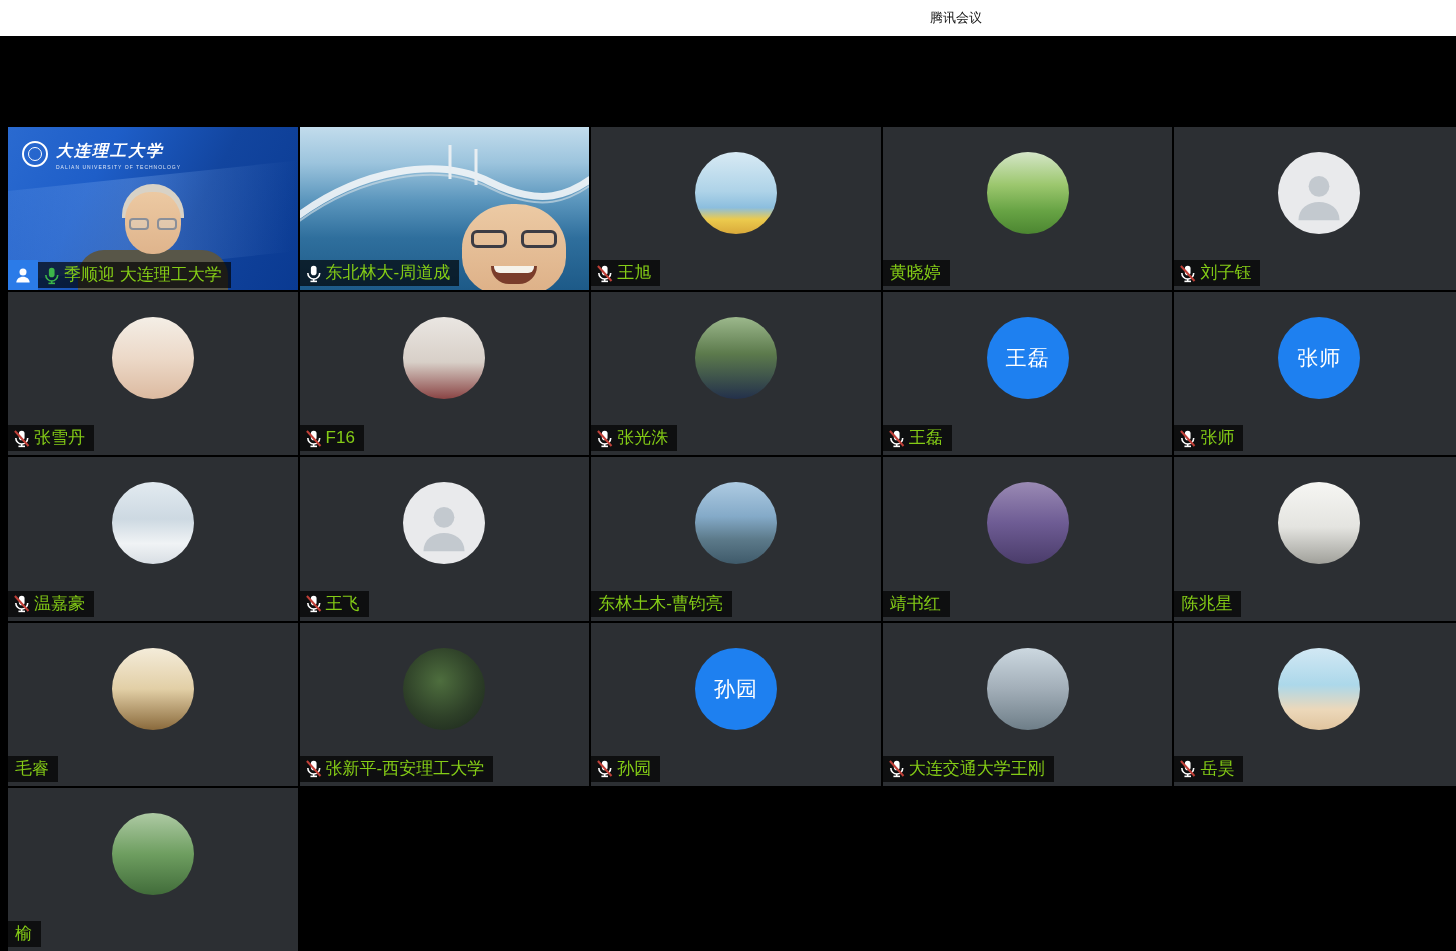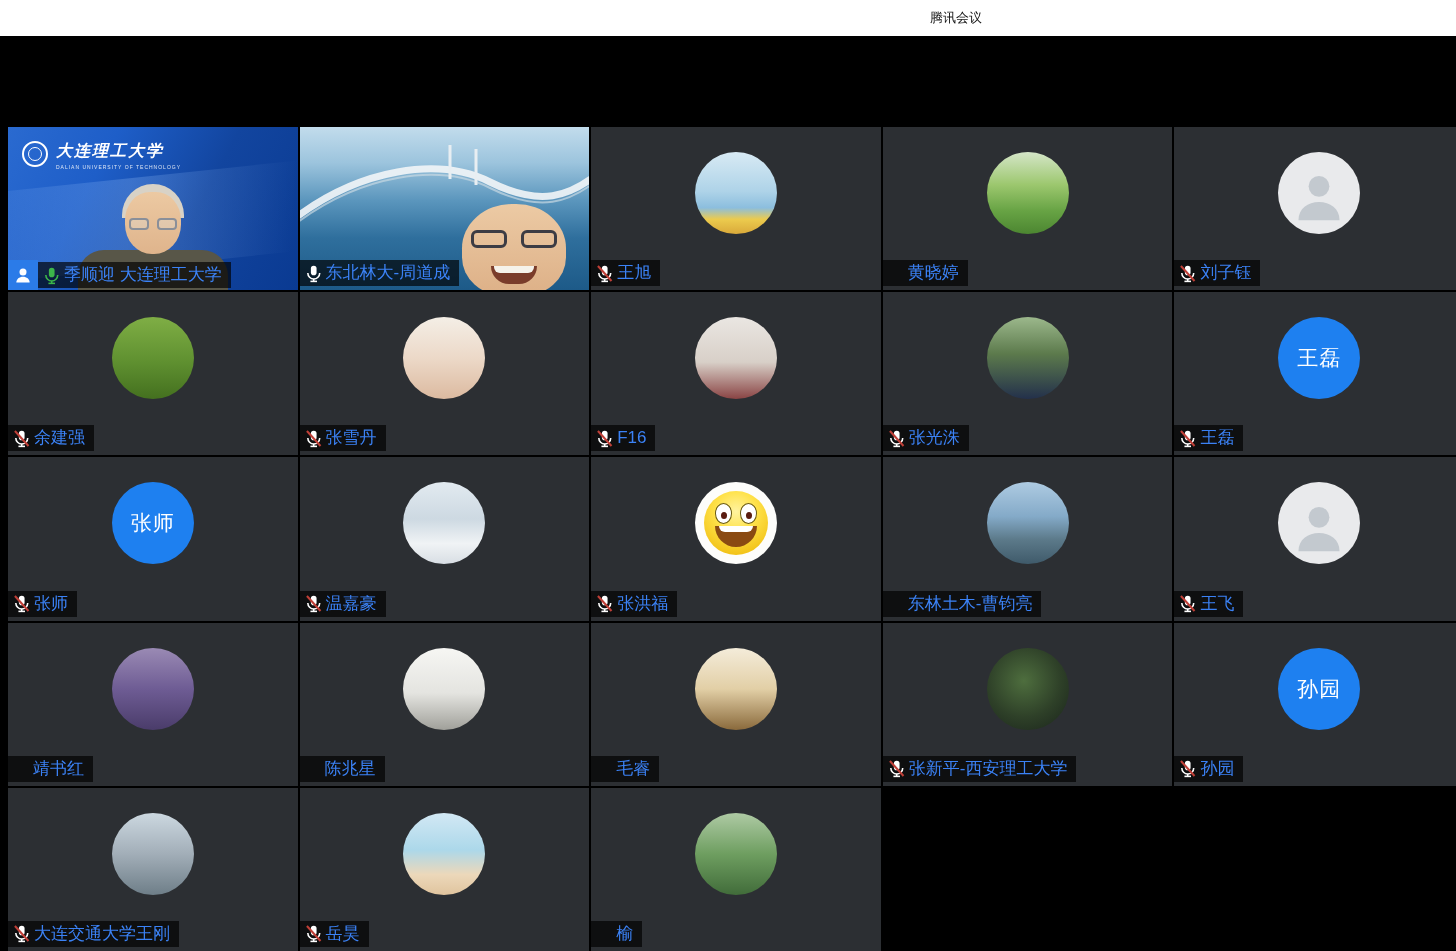--- a/index.html
+++ b/index.html
@@ -36,22 +36,22 @@
   .smiley-eye::after { content:""; position:absolute; left:5px; top:8px; width:6px; height:7px;
     border-radius:50%; background:#5a1c10; }
   .smiley-mouth { position:absolute; left:50%; bottom:8px; transform:translateX(-50%);
     width:42px; height:21px; border-radius:0 0 42px 42px; background:#8a4a12; overflow:hidden; }
   .smiley-mouth::before { content:""; position:absolute; left:4px; top:0; width:34px; height:6px;
     background:#fff; border-radius:0 0 8px 8px; }
 
   
   .name-bar { position:absolute; left:0; bottom:4px; display:flex; align-items:center;
     background:rgba(0,0,0,0.68); height:26px; padding:0 9px 0 3px; max-width:96%; }
-  .name-bar.no-icon { padding-left:25px;text-align:right; }
-  .name-bar .pname { color:#3b82f6; font-size:17px; white-space:nowrap; line-height:26px; }
+  .name-bar.no-icon { padding-left:7px;text-align:right; }
+  .name-bar .pname { color:#84cc16; font-size:17px; white-space:nowrap; line-height:26px; }
   .name-bar svg { flex:0 0 auto; margin-right:2px; }
   .with-badge .name-bar { left:30px; bottom:2px; }
 
   
   .role-badge { position:absolute; left:0; bottom:0; width:30px; height:30px;
     display:flex; align-items:center; justify-content:center; }
   .role-badge.blue { background:#2b7be8; }
   .role-badge.orange { background:#ef8c1a; }
 
   
@@ -202,35 +202,20 @@
             <path d="M5.5 11.5a6.8 6.8 0 0 0 13.6 0" fill="none" stroke="#ffffff" stroke-width="1.8"></path>
             <line x1="12.2" y1="18.3" x2="12.2" y2="21" stroke="#ffffff" stroke-width="1.8"></line>
             <line x1="8.5" y1="21" x2="16" y2="21" stroke="#ffffff" stroke-width="1.8"></line>
             <line x1="4.5" y1="3.5" x2="20" y2="20.5" stroke="#c04038" stroke-width="2.4"></line>
           </svg>
           <span class="pname">刘子钰</span>
         </div>
       </div>
       <div class="tile">
         <div class="avatar-wrap">
-          <div class="avatar" style="background: linear-gradient(rgb(127, 174, 69) 0%, rgb(95, 144, 48) 55%, rgb(68, 112, 31) 100%);"></div>
-        </div>
-        <div class="name-bar">
-          <svg width="21" height="21" viewBox="0 0 24 24">
-            <rect x="9" y="3" width="6.5" height="11" rx="3.2" fill="#ffffff"></rect>
-            <path d="M5.5 11.5a6.8 6.8 0 0 0 13.6 0" fill="none" stroke="#ffffff" stroke-width="1.8"></path>
-            <line x1="12.2" y1="18.3" x2="12.2" y2="21" stroke="#ffffff" stroke-width="1.8"></line>
-            <line x1="8.5" y1="21" x2="16" y2="21" stroke="#ffffff" stroke-width="1.8"></line>
-            <line x1="4.5" y1="3.5" x2="20" y2="20.5" stroke="#c04038" stroke-width="2.4"></line>
-          </svg>
-          <span class="pname">余建强</span>
-        </div>
-      </div>
-      <div class="tile">
-        <div class="avatar-wrap">
           <div class="avatar" style="background: linear-gradient(rgb(244, 238, 230) 0%, rgb(236, 217, 200) 50%, rgb(220, 186, 160) 100%);"></div>
         </div>
         <div class="name-bar">
           <svg width="21" height="21" viewBox="0 0 24 24">
             <rect x="9" y="3" width="6.5" height="11" rx="3.2" fill="#ffffff"></rect>
             <path d="M5.5 11.5a6.8 6.8 0 0 0 13.6 0" fill="none" stroke="#ffffff" stroke-width="1.8"></path>
             <line x1="12.2" y1="18.3" x2="12.2" y2="21" stroke="#ffffff" stroke-width="1.8"></line>
             <line x1="8.5" y1="21" x2="16" y2="21" stroke="#ffffff" stroke-width="1.8"></line>
             <line x1="4.5" y1="3.5" x2="20" y2="20.5" stroke="#c04038" stroke-width="2.4"></line>
           </svg>
@@ -303,49 +288,20 @@
         </div>
         <div class="name-bar">
           <svg width="21" height="21" viewBox="0 0 24 24">
             <rect x="9" y="3" width="6.5" height="11" rx="3.2" fill="#ffffff"></rect>
             <path d="M5.5 11.5a6.8 6.8 0 0 0 13.6 0" fill="none" stroke="#ffffff" stroke-width="1.8"></path>
             <line x1="12.2" y1="18.3" x2="12.2" y2="21" stroke="#ffffff" stroke-width="1.8"></line>
             <line x1="8.5" y1="21" x2="16" y2="21" stroke="#ffffff" stroke-width="1.8"></line>
             <line x1="4.5" y1="3.5" x2="20" y2="20.5" stroke="#c04038" stroke-width="2.4"></line>
           </svg>
           <span class="pname">温嘉豪</span>
-        </div>
-      </div>
-      <div class="tile">
-        <div class="avatar-wrap">
-          <div class="avatar smiley">
-            <div class="smiley-face">
-              <div class="smiley-eye l"></div>
-              <div class="smiley-eye r"></div>
-              <div class="smiley-mouth"></div>
-            </div>
-          </div>
-        </div>
-        <div class="name-bar">
-          <svg width="21" height="21" viewBox="0 0 24 24">
-            <rect x="9" y="3" width="6.5" height="11" rx="3.2" fill="#ffffff"></rect>
-            <path d="M5.5 11.5a6.8 6.8 0 0 0 13.6 0" fill="none" stroke="#ffffff" stroke-width="1.8"></path>
-            <line x1="12.2" y1="18.3" x2="12.2" y2="21" stroke="#ffffff" stroke-width="1.8"></line>
-            <line x1="8.5" y1="21" x2="16" y2="21" stroke="#ffffff" stroke-width="1.8"></line>
-            <line x1="4.5" y1="3.5" x2="20" y2="20.5" stroke="#c04038" stroke-width="2.4"></line>
-          </svg>
-          <span class="pname">张洪福</span>
-        </div>
-      </div>
-      <div class="tile">
-        <div class="avatar-wrap">
-          <div class="avatar" style="background: linear-gradient(rgb(174, 203, 226) 0%, rgb(132, 170, 200) 42%, rgb(92, 122, 138) 70%, rgb(63, 90, 106) 100%);"></div>
-        </div>
-        <div class="name-bar no-icon">
-          <span class="pname">东林土木-曹钧亮</span>
         </div>
       </div>
       <div class="tile">
         <div class="avatar-wrap">
           <div class="avatar default-av">
             <svg width="58" height="58" viewBox="0 0 24 24">
               <circle cx="12" cy="8" r="4.3" fill="#c3c9cf"></circle>
               <path d="M3.5 22c0-4.8 3.9-7.5 8.5-7.5s8.5 2.7 8.5 7.5z" fill="#c3c9cf"></path>
             </svg>
           </div>
@@ -356,20 +312,28 @@
             <path d="M5.5 11.5a6.8 6.8 0 0 0 13.6 0" fill="none" stroke="#ffffff" stroke-width="1.8"></path>
             <line x1="12.2" y1="18.3" x2="12.2" y2="21" stroke="#ffffff" stroke-width="1.8"></line>
             <line x1="8.5" y1="21" x2="16" y2="21" stroke="#ffffff" stroke-width="1.8"></line>
             <line x1="4.5" y1="3.5" x2="20" y2="20.5" stroke="#c04038" stroke-width="2.4"></line>
           </svg>
           <span class="pname">王飞</span>
         </div>
       </div>
       <div class="tile">
         <div class="avatar-wrap">
+          <div class="avatar" style="background: linear-gradient(rgb(174, 203, 226) 0%, rgb(132, 170, 200) 42%, rgb(92, 122, 138) 70%, rgb(63, 90, 106) 100%);"></div>
+        </div>
+        <div class="name-bar no-icon">
+          <span class="pname">东林土木-曹钧亮</span>
+        </div>
+      </div>
+      <div class="tile">
+        <div class="avatar-wrap">
           <div class="avatar" style="background: linear-gradient(rgb(154, 138, 180) 0%, rgb(110, 92, 148) 50%, rgb(74, 60, 106) 100%);"></div>
         </div>
         <div class="name-bar no-icon">
           <span class="pname">靖书红</span>
         </div>
       </div>
       <div class="tile">
         <div class="avatar-wrap">
           <div class="avatar" style="background: linear-gradient(rgb(246, 246, 243) 0%, rgb(228, 228, 224) 55%, rgb(160, 160, 154) 100%);"></div>
         </div>

